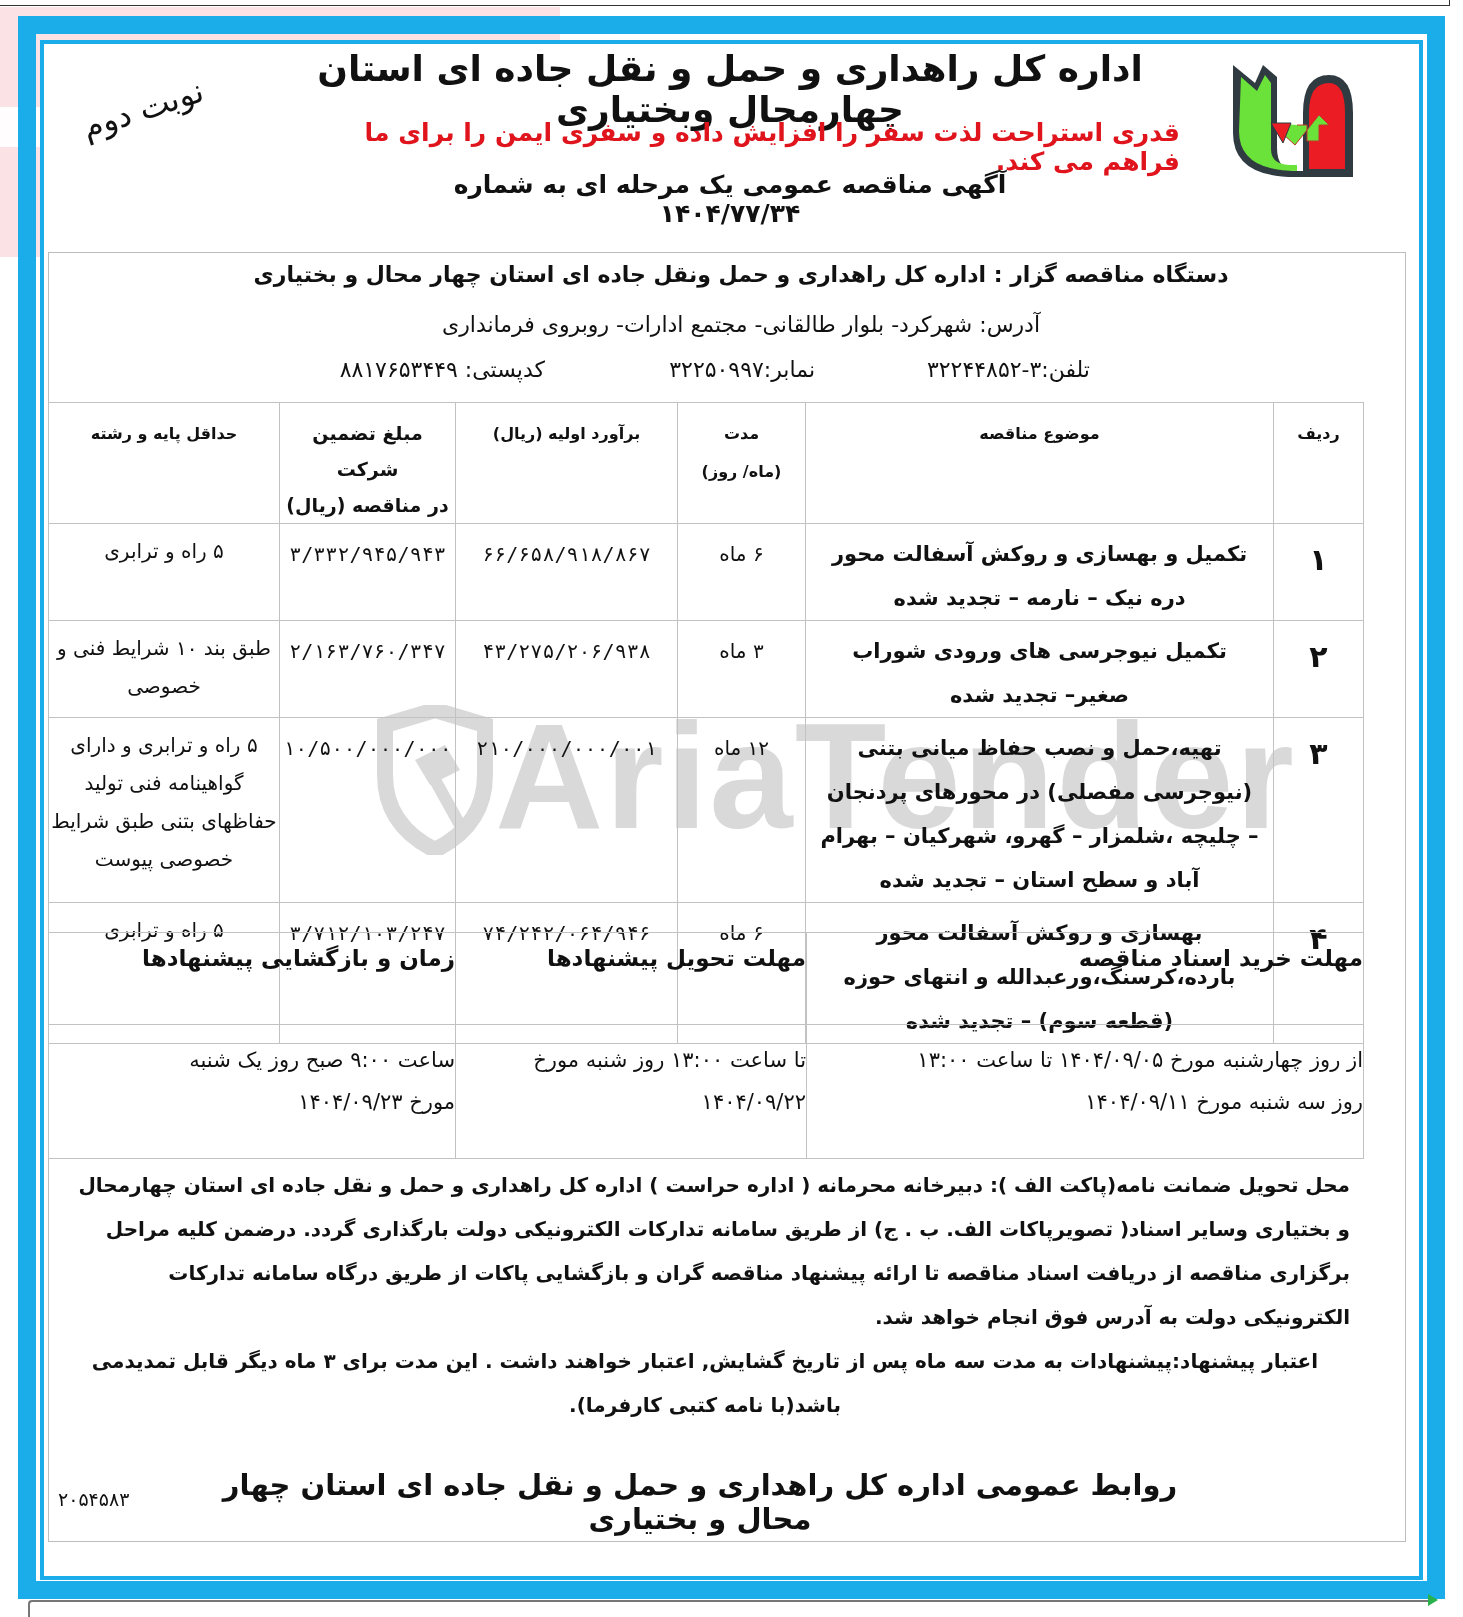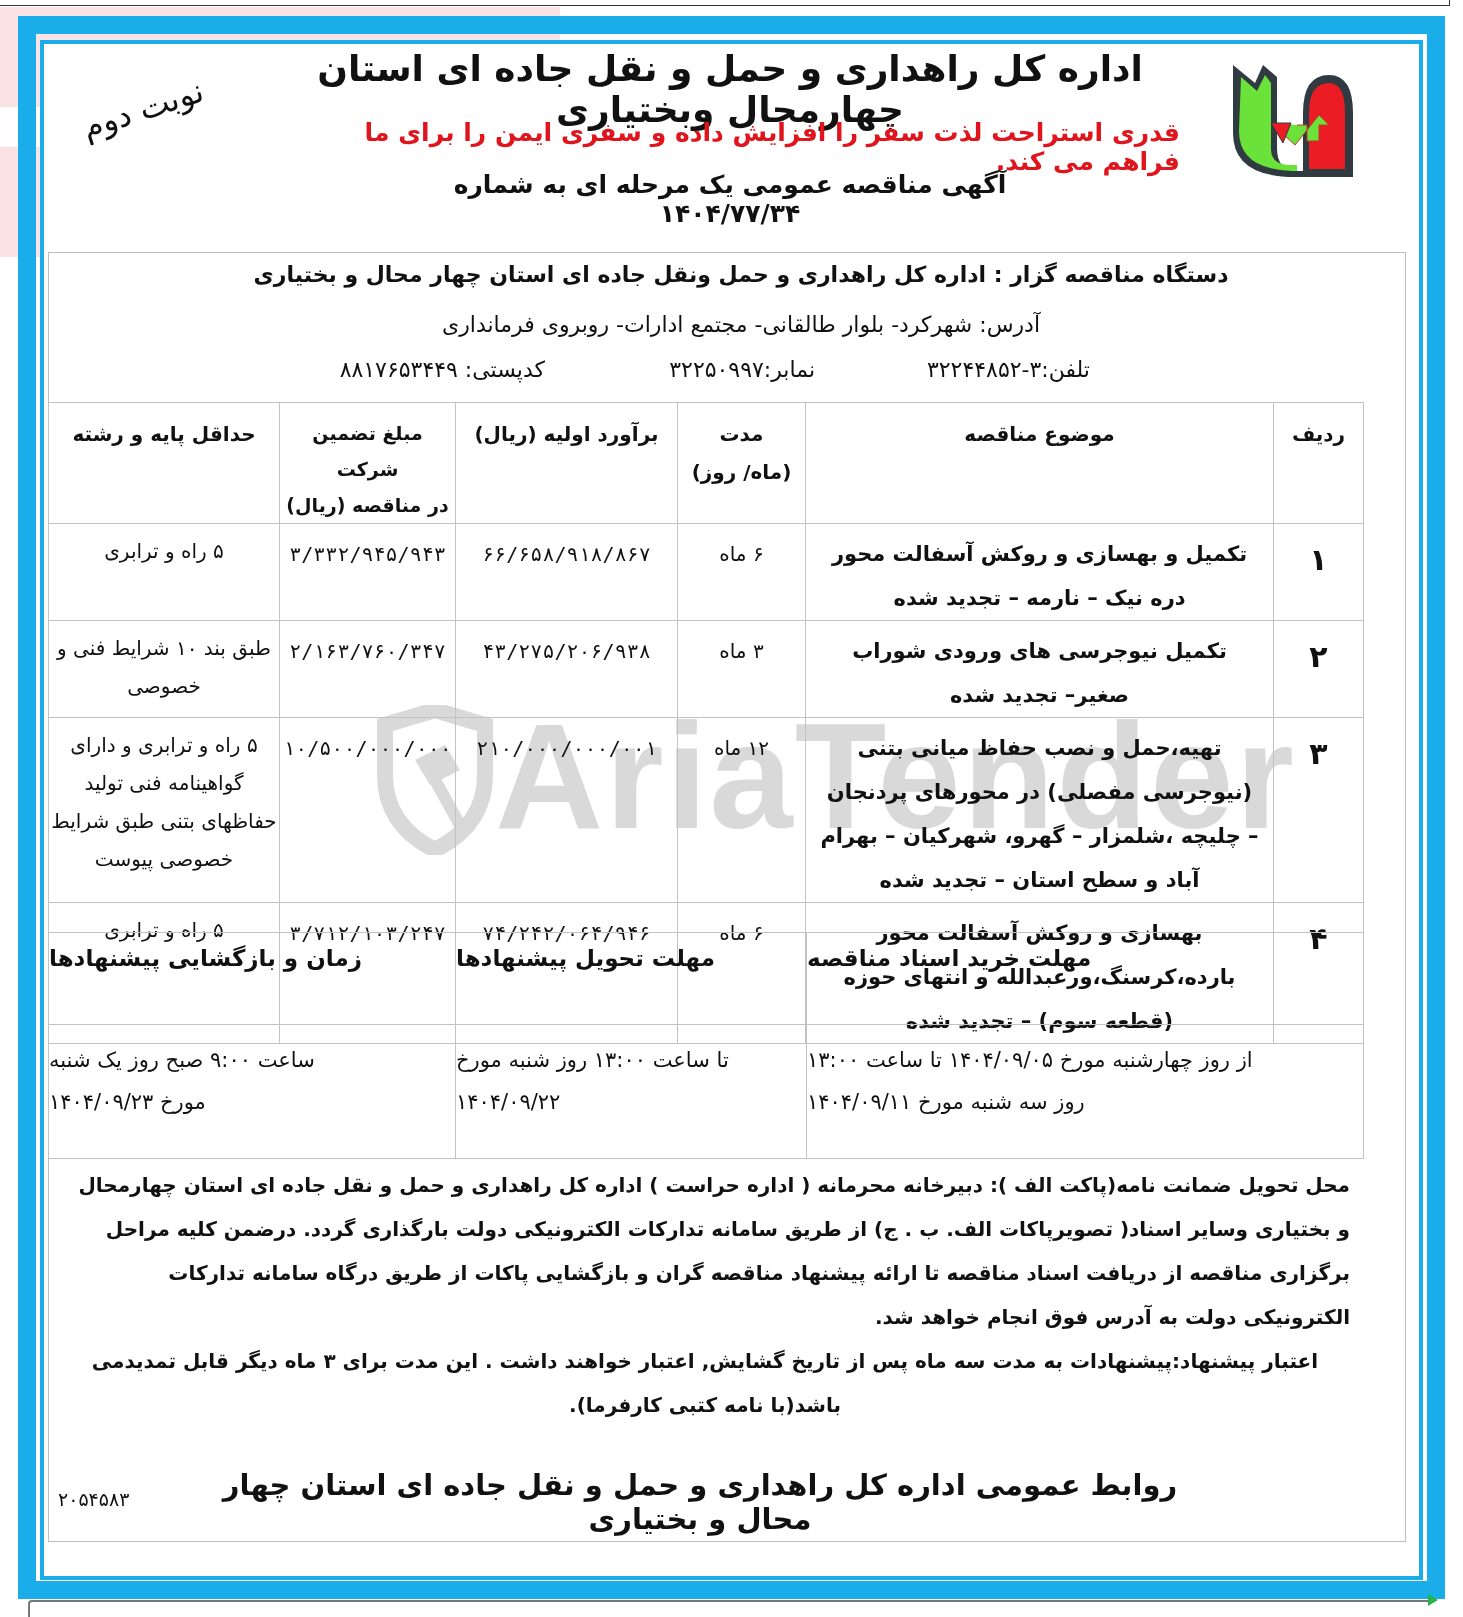--- a/index.html
+++ b/index.html
@@ -22,30 +22,30 @@
   .round-label { position: absolute; left: 80px; top: 90px; transform: rotate(-18deg); font-family: "DejaVu Serif", serif; font-size: 32px; color: #111; direction: rtl; }
 
   .info { position: absolute; left: 48px; width: 1358px; text-align: center; direction: rtl; font-size: 22px; color: #111; font-weight: bold; padding-left: 28px; }
   .info.l1 { top: 262px; }
   .info.l2 { top: 312px; font-weight: normal; }
   .contacts { position: absolute; left: 300px; top: 357px; width: 800px; height: 30px; direction: rtl; font-size: 22px; }
   .contacts span { position: absolute; top: 0; white-space: nowrap; }
 
   table.tenders { position: absolute; left: 48px; top: 402px; width: 1315px; border-collapse: collapse; direction: rtl; table-layout: fixed; }
   table.tenders th, table.tenders td { border: 1.5px solid #c2c2c2; vertical-align: top; text-align: center; }
-  table.tenders th { font-weight: bold; font-size: 20px; padding-top: 12px; height: 104px; line-height: 38px; }
+  table.tenders th { font-weight: bold; font-size: 16px; padding-top: 12px; height: 104px; line-height: 38px; }
   table.tenders th.small { font-size: 19px; line-height: 36px; }
   table.tenders td { font-size: 20px; padding-top: 8px; line-height: 44px; }
   table.tenders td.row-no { font-size: 30px; font-weight: bold; padding-top: 14px; }
   table.tenders td.subject { font-weight: bold; font-size: 21px; padding: 8px 14px 0; line-height: 44px; }
   table.tenders td.num { font-family: "DejaVu Sans Mono", monospace; letter-spacing: 1px; }
   table.tenders td.qual { line-height: 38px; }
 
   table.dates { position: absolute; left: 48px; top: 932px; width: 1315px; border-collapse: collapse; direction: rtl; table-layout: fixed; }
-  table.dates th, table.dates td { border: 1.5px solid #c2c2c2; text-align: left; vertical-align: top; }
+  table.dates th, table.dates td { border: 1.5px solid #c2c2c2; text-align: right; vertical-align: top; }
   table.dates th { height: 92px; font-size: 23px; font-weight: bold; padding-top: 12px; }
   table.dates td { height: 134px; font-size: 21px; padding-top: 14px; line-height: 42px; }
 
   .notes { position: absolute; left: 60px; top: 1163px; width: 1290px; direction: rtl; font-size: 20px; line-height: 44px; }
   .notes p { text-align: center; }
   .notes p.just { text-align: right; }
   .notes .ltr { direction: ltr; unicode-bidi: embed; font-family: "Liberation Sans", sans-serif; font-weight: normal; }
   .notes b { font-weight: bold; }
 
   .footer-title { position: absolute; left: 200px; top: 1468px; width: 1000px; text-align: center; direction: rtl; font-weight: bold; font-size: 29px; }

